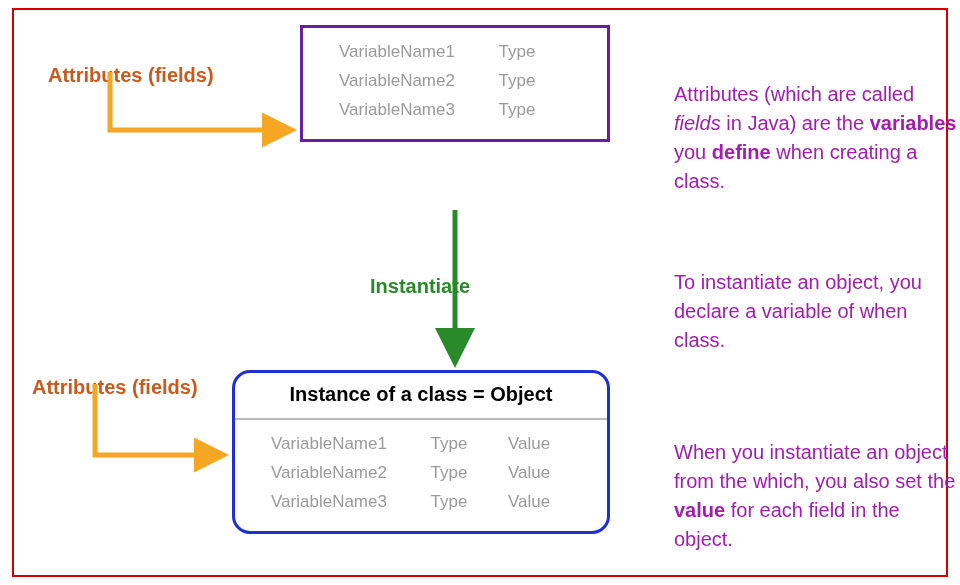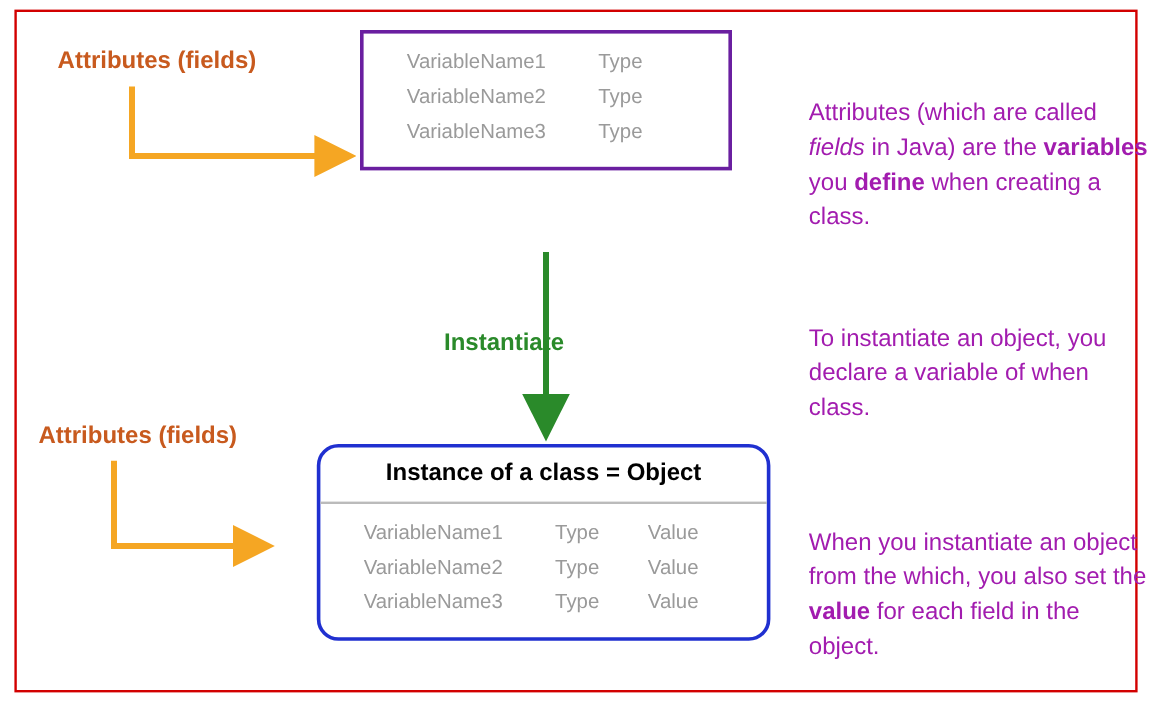--- a/index.html
+++ b/index.html
@@ -14,36 +14,36 @@
     position: absolute;
     left: 12px; top: 8px;
     width: 936px; height: 569px;
     border: 2px solid #d20000;
   }
   .attr-label {
     position: absolute;
     color: #c85a1e;
     font-weight: bold;
     font-size: 20px;
+    margin-top: 24px;
   }
   .box {
     position: absolute;
     background: #fff;
   }
   .class-box {
     left: 300px; top: 25px;
     width: 310px;
     border: 3px solid #6a1fa0;
   }
   .object-box {
     left: 232px; top: 370px;
     width: 378px;
     border: 3px solid #2030d0;
     border-radius: 18px;
-    margin-left: 32px;
   }
   .box-header {
     text-align: center;
     font-weight: bold;
     color: #000;
     font-size: 20px;
     padding: 10px 6px 12px 6px;
     border-bottom: 2px solid #bbb;
   }
   .box-body {

